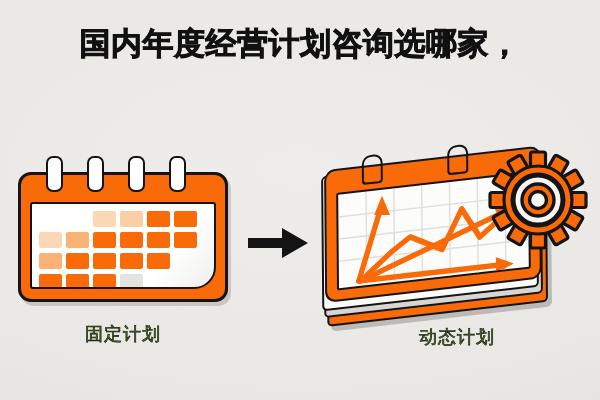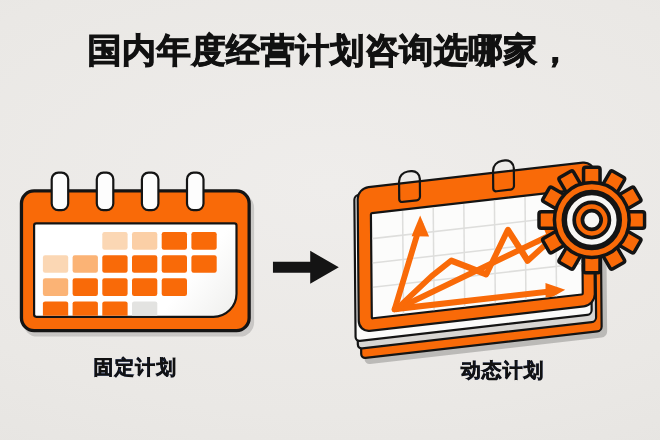--- a/index.html
+++ b/index.html
@@ -34,20 +34,21 @@
     color: #111111;
     font-weight: 700;
     font-size: 31px;
     line-height: 1.32;
     letter-spacing: 0.5px;
     -webkit-text-stroke: 0.9px #111111;
   }
   .headline .line {
     display: block;
     white-space: nowrap;
+    font-family: Liberation Mono, monospace;
   }
 
   
   .band {
     position: absolute;
     left: 0;
     right: 0;
     top: 148px;
     height: 215px;
   }
@@ -216,22 +217,22 @@
     top: 2px;
     width: 100px;
     height: 100px;
   }
   .gear svg { display: block; }
 
   
   .caption {
     position: absolute;
     text-align: center;
-    color: #1d4ed8;
-    font-weight: 700;
+    color: #4d7c0f;
+    font-weight: 400;
     font-size: 18px;
     letter-spacing: 1px;
     -webkit-text-stroke: 0.6px #111111;
   }
   .caption.left  { left: 18px;  top: 322px; width: 210px; }
   .caption.right { left: 352px; top: 325px; width: 210px; }
 </style>
 </head>
 <body>
 

